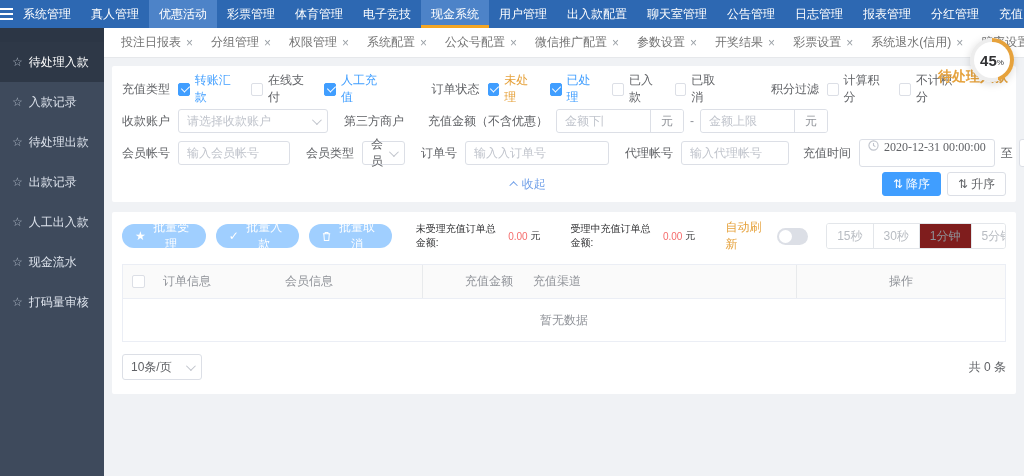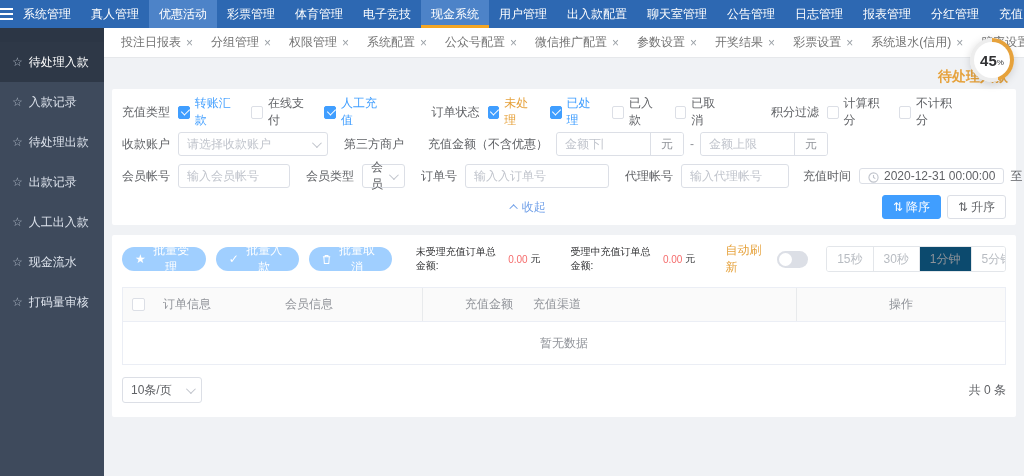--- a/index.html
+++ b/index.html
@@ -36,21 +36,21 @@
   .spd-down { color:#e6a23c; }
   .ring { width:44px; height:44px; border-radius:50%; background:conic-gradient(#e6a23c 0 45%, #ededed 45% 100%); display:flex; align-items:center; justify-content:center; box-shadow:0 2px 8px rgba(0,0,0,.15);text-align:right; }
   .ring-inner { width:36px; height:36px; border-radius:50%; background:#fff; display:flex; align-items:center; justify-content:center; color:#303133; }
   .ring-val { font-size:15px; font-weight:bold; }
   .ring-unit { font-size:8px; margin-top:4px; }
 
   .page-title-orange { position:absolute; right:16px; top:68px; color:#e6a23c; font-size:14px; font-weight:bold; z-index:2; }
 
   
   .content { position:absolute; left:104px; top:58px; width:920px; height:418px; padding:8px 8px 0 8px; }
-  .card { background:#fff; border-radius:2px;margin-top:23px; }
+  .card { background:#fff; border-radius:2px; }
   .card1 { padding:10px 10px 4px 10px; position:relative; }
 
   .frow { display:flex; align-items:center; height:26px; margin-bottom:6px; }
   .flabel { color:#606266; margin-right:8px; white-space:nowrap; }
   .fgroup { display:flex; align-items:center; margin-right:34px; }
 
   .cb-item { display:flex; align-items:center; margin-right:14px; cursor:pointer; }
   .cb-box { width:13px; height:13px; border:1px solid #dcdfe6; border-radius:2px; background:#fff; margin-right:5px; position:relative; }
   .cb-item.checked .cb-box { background:#409eff; border-color:#409eff; }
   .cb-item.checked .cb-box::after { content:""; position:absolute; left:3.5px; top:0.5px; width:4px; height:7px; border-right:1.5px solid #fff; border-bottom:1.5px solid #fff; transform:rotate(45deg); }
@@ -63,21 +63,21 @@
   .chev { width:7px; height:7px; border-right:1.2px solid #c0c4cc; border-bottom:1.2px solid #c0c4cc; transform:rotate(45deg) translateY(-2px); flex:0 0 auto; margin-left:6px; }
 
   input.txt { height:24px; border:1px solid #dcdfe6; border-radius:3px; padding:0 8px; font-size:12px; color:#606266; outline:none; font-family:inherit; width:100%; }
   input.txt::placeholder { color:#c0c4cc; }
   .igroup { display:flex; align-items:stretch; height:24px; border:1px solid #dcdfe6; border-radius:3px; overflow:hidden; background:#fff; }
   .igroup input { border:none; height:100%; flex:1; min-width:0; padding:0 8px; font-size:12px; color:#606266; outline:none; font-family:inherit; }
   .igroup input::placeholder { color:#c0c4cc; }
   .igroup .append { border-left:1px solid #dcdfe6; background:#fff; color:#909399; display:flex; align-items:center; padding:0 10px; }
   .dash { margin:0 6px; color:#909399; }
 
-  .datebox { height:16px; border:1px solid #dcdfe6; border-radius:3px; background:#fff; display:flex; align-items:flex-end; gap:5px; padding:0 8px; color:#606266; cursor:pointer; white-space:nowrap; }
+  .datebox { height:28px; border:1px solid #dcdfe6; border-radius:3px; background:#fff; display:flex; align-items:flex-start; gap:5px; padding:0 8px; color:#606266; cursor:pointer; white-space:nowrap;font-family:Liberation Serif, serif; }
   .to-label { margin:0 6px; color:#606266; }
 
   .collapse-row { display:flex; align-items:center; height:24px; margin-bottom:2px; position:relative; }
   .collapse-link { position:absolute; left:46%; transform:translateX(-50%); color:#6f9fe8; display:flex; align-items:center; gap:4px; cursor:pointer; }
   .chev-up { width:6px; height:6px; border-left:1.2px solid #6f9fe8; border-top:1.2px solid #6f9fe8; transform:rotate(45deg) translateY(2px); }
   .sort-group { margin-left:auto; display:flex; gap:6px; }
   .btn-sort { height:24px; border-radius:3px; padding:0 10px; font-size:12px; display:inline-flex; align-items:center; gap:3px; cursor:pointer; font-family:inherit; }
   .btn-sort.desc { background:#409eff; color:#fff; border:1px solid #409eff; }
   .btn-sort.asc { background:#fff; color:#606266; border:1px solid #dcdfe6; }
 
@@ -87,21 +87,21 @@
   .totals { display:flex; align-items:center; margin-left:14px; color:#303133; font-size:10px; }
   .totals .amt { color:#f56c6c; margin:0 3px; }
   .totals .seg { margin-right:30px; display:flex; align-items:center; }
   .auto-wrap { margin-left:auto; display:flex; align-items:center; }
   .auto-label { color:#e6a23c; margin-right:8px; }
   .toggle { width:34px; height:17px; border-radius:9px; background:#dcdfe6; position:relative; cursor:pointer; }
   .toggle::after { content:""; position:absolute; left:2px; top:2px; width:13px; height:13px; border-radius:50%; background:#fff; }
   .interval-group { display:flex; margin-left:18px; border:1px solid #e3e6ea; border-radius:3px; overflow:hidden; }
   .int-btn { height:24px; padding:0 10px; display:flex; align-items:center; color:#b8bcc2; background:#fff; border-right:1px solid #e3e6ea; cursor:pointer; white-space:nowrap; }
   .int-btn:last-child { border-right:none; }
-  .int-btn.active { background:#0c4a6e; color:#8f9399;justify-content:center; }
+  .int-btn.active { background:#7f1d1d; color:#8f9399;justify-content:center; }
 
   .table { margin-top:14px; border:1px solid #ebeef5; }
   .thead { display:flex; align-items:center; height:34px; background:#fafafa; color:#909399; border-bottom:1px solid #ebeef5; }
   .th { padding:0 10px; white-space:nowrap; }
   .col-sel { flex:0 0 30px; display:flex; justify-content:center; padding:0; }
   .col-order { flex:0 0 122px; }
   .col-member { flex:0 0 148px; border-right:1px solid #e8eaec; align-self:stretch; display:flex; align-items:center; }
   .col-amount { flex:0 0 100px; text-align:right; justify-content:flex-end; display:flex; align-items:center; }
   .col-channel { flex:1 1 auto; border-right:1px solid #e8eaec; align-self:stretch; display:flex; align-items:center; }
   .col-actions { flex:0 0 208px; text-align:center; justify-content:center; display:flex; align-items:center; }

